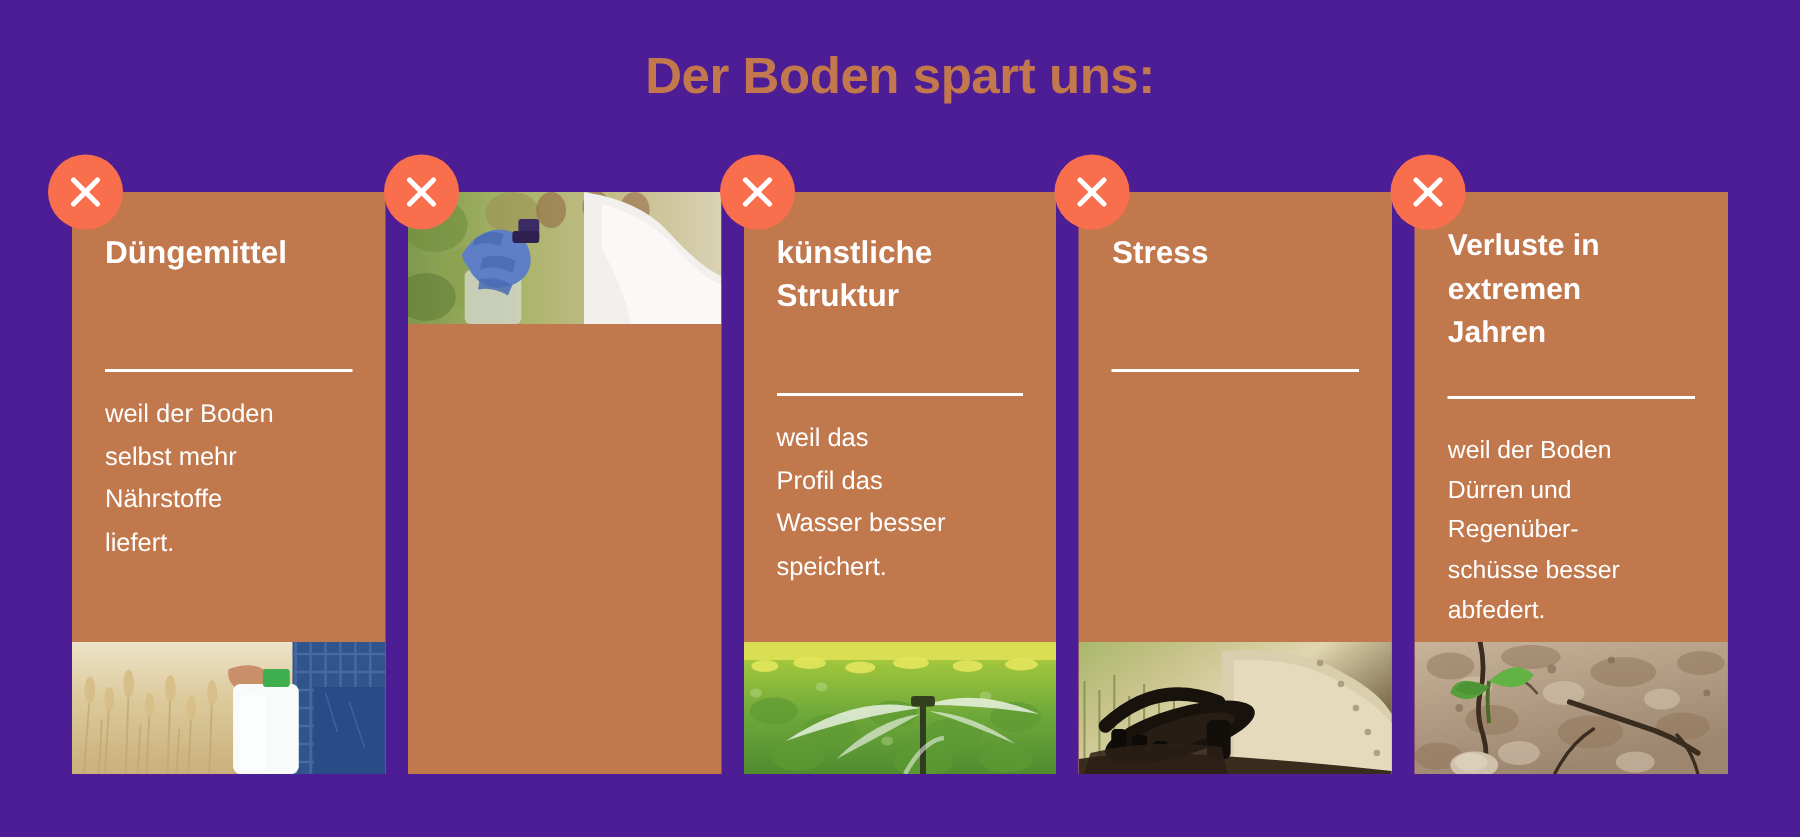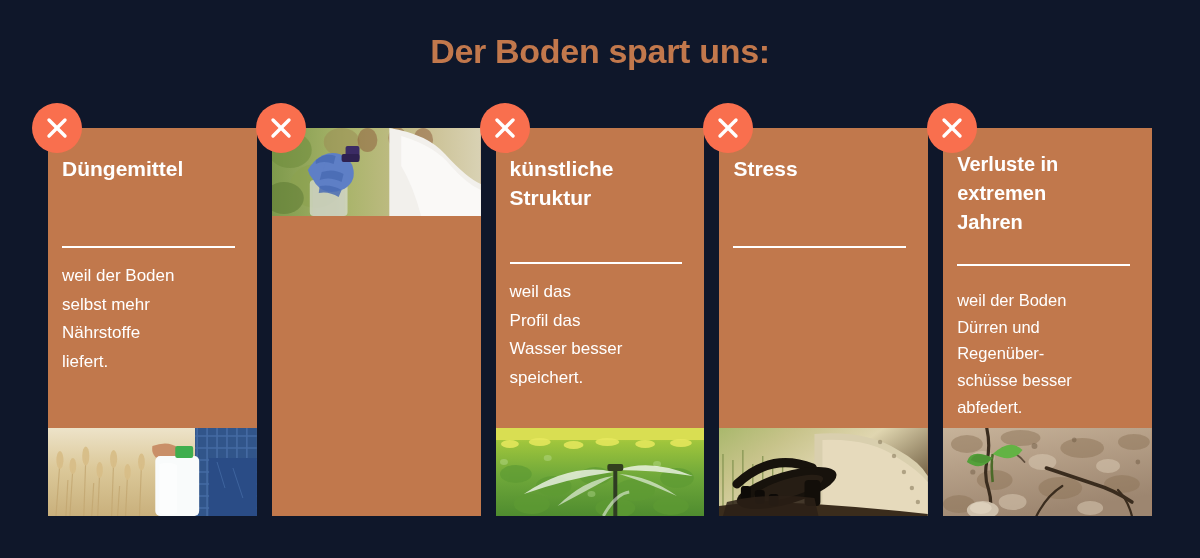--- a/index.html
+++ b/index.html
@@ -10,21 +10,21 @@
     width: 1200px;
     height: 558px;
     background: #FCF1E6;
     font-family: "Liberation Sans", sans-serif;
     overflow: hidden;
   }
   .infographic {
     position: relative;
     width: 1200px;
     height: 558px;
-    background: #0f172a;
+    background: #4c1d95;
     box-sizing: border-box;
   }
   .headline {
     position: absolute;
     top: 32px;
     left: 0;
     width: 1200px;
     text-align: center;
     font-size: 34px;
     font-weight: bold;
@@ -57,21 +57,21 @@
     height: 50px;
     border-radius: 50%;
     background: #F96F4E;
     display: flex;
     align-items: center;
     justify-content: center;
     z-index: 5;
   }
   .card-badge svg { display: block; }
   .card-body {
-    padding: 26px 22px 0 14px;
+    padding: 26px 22px 0 22px;
     box-sizing: border-box;
     flex: 1 1 auto;
     display: flex;
     flex-direction: column;
   }
   .card-title {
     color: #FFFFFF;
     font-size: 21px;
     font-weight: bold;
     line-height: 1.40;

